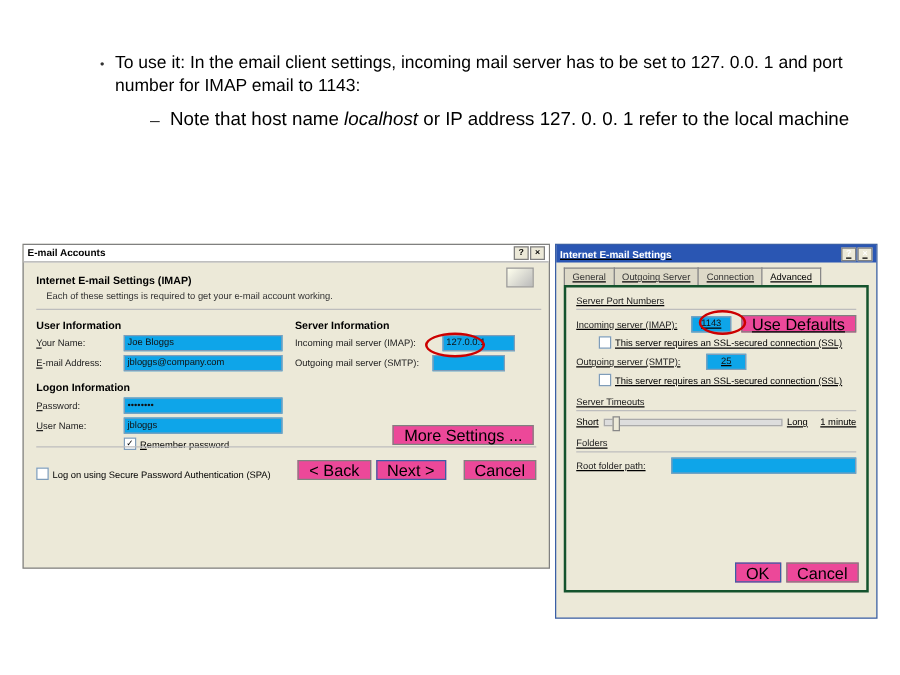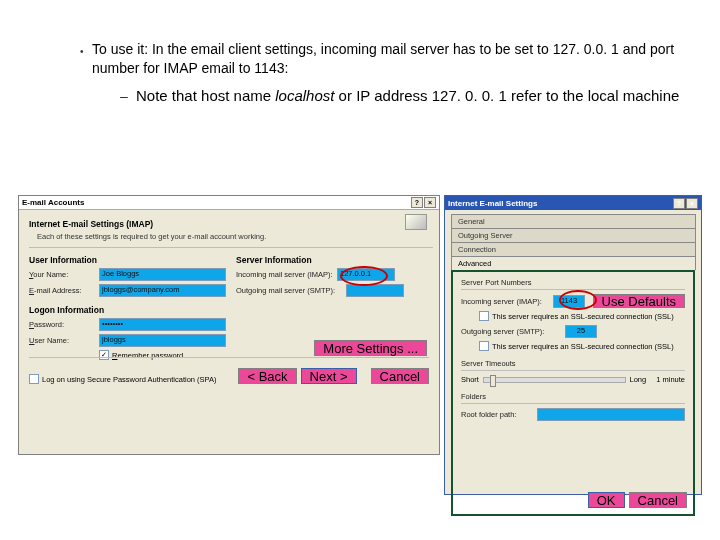--- a/index.html
+++ b/index.html
@@ -24,21 +24,21 @@
   .dialogs { position: absolute; top: 195px; left: 18px; right: 18px; display: flex; gap: 4px; }
   .dlg {
     background: #ece9d8;
     border: 1px solid #808080;
     font-family: Tahoma, Arial, sans-serif;
     font-size: 8px;
     color: #000;
     position: relative;
   }
   .dlg-left { width: 422px; height: 260px; }
-  .dlg-right { width: 258px; height: 300px; border-color: #3a5fa6; }
+  .dlg-right { width: 258px; height: 300px; border-color: #3a5fa6; text-decoration: underline; }
 
   .titlebar { height: 14px; display: flex; align-items: center; padding: 0 3px; font-weight: bold; font-size: 8px; }
   .titlebar-left { background: #fff; color: #000; border-bottom: 1px solid #aaa; }
   .titlebar-right { background: #2a56b3; color: #fff; }
   .titlebar .spacer { flex: 1; }
   .winbtn {
     width: 12px; height: 11px;
     background: #ece9d8; border: 1px solid #808080;
     display: inline-flex; align-items: center; justify-content: center;
     margin-left: 1px; font-size: 7px; font-family: Arial;
@@ -69,21 +69,21 @@
   .btn {
     background: #ec4899; border: 1px solid #808080;
     height: 16px; padding: 0 8px;
     font-size: 13px; display: inline-flex; align-items: center; justify-content: center;
   }
   .btn-row { position: absolute; right: 10px; bottom: 8px; display: flex; gap: 4px; }
   .btn.primary { border: 1px solid #3a5fa6; }
 
   .wiz-icon { position: absolute; top: 4px; right: 12px; width: 22px; height: 16px; border: 1px solid #999; background: linear-gradient(135deg,#ffe,#bbb); }
 
-  .tabs { display: flex; padding: 4px 6px 0 6px; font-size: 7.5px; gap: 0; flex-direction: column; }
+  .tabs { display: flex; padding: 4px 6px 0 6px; font-size: 7.5px; gap: 0; }
   .tab {
     padding: 2px 6px; border: 1px solid #888; border-bottom: none;
     background: #ece9d8; margin-right: -1px;
   }
   .tab.inactive { background: #ddd9c8; color: #333; }
   .tab-panel { border: 2px solid #14532d; margin: 0 6px 6px 6px; padding: 6px 8px 8px 8px; height: 246px; position: relative; }
 
   .group-title { font-size: 7.5px; color: #222; margin-bottom: 2px; }
   .ssl-row { margin-left: 18px; }
 
@@ -152,21 +152,21 @@
           </div>
           <div class="chk-row" style="margin-left:70px">
             <span class="chk">✓</span>
             <span class="chk-label"><span class="ul">R</span>emember password</span>
           </div>
         </div>
 
         <div class="col" style="position:relative">
           <div class="section-head">Server Information</div>
           <div class="form-row">
-            <div class="form-label" style="width:101px">Incoming mail server (IMAP):</div>
+            <div class="form-label" style="width:118px">Incoming mail server (IMAP):</div>
             <div class="text-input" style="width:58px;flex:none">127.0.0.1</div>
           </div>
           <div class="highlight-oval ov1" style="top:14px; left:104px"></div>
           <div class="form-row">
             <div class="form-label" style="width:110px">Outgoing mail server (SMTP):</div>
             <div class="text-input" style="width:58px;flex:none"></div>
           </div>
         </div>
       </div>
 

